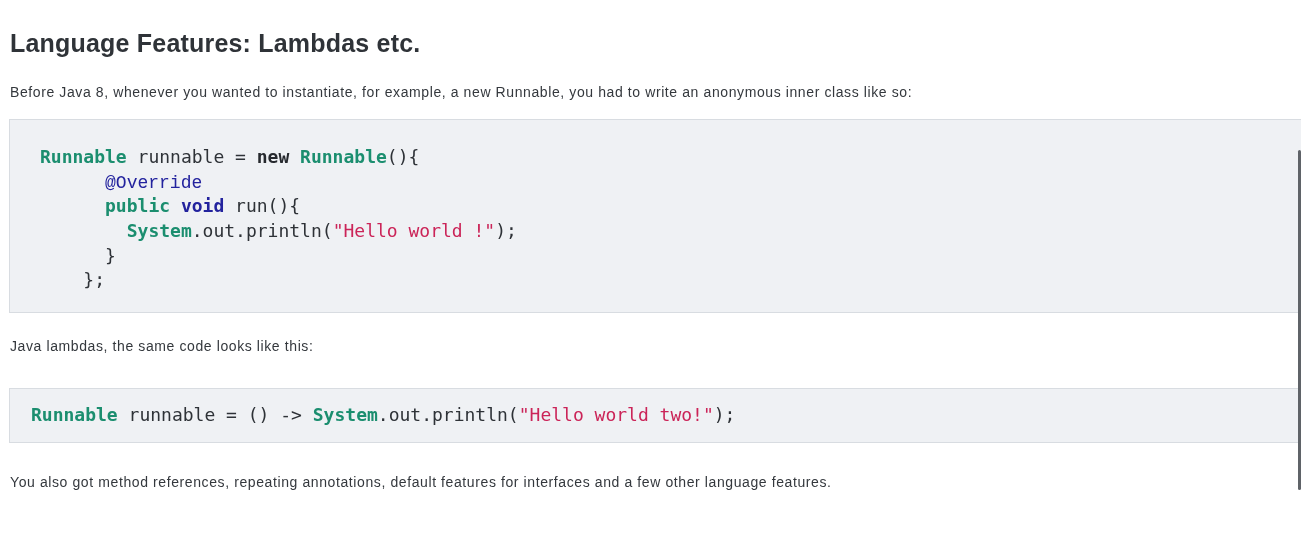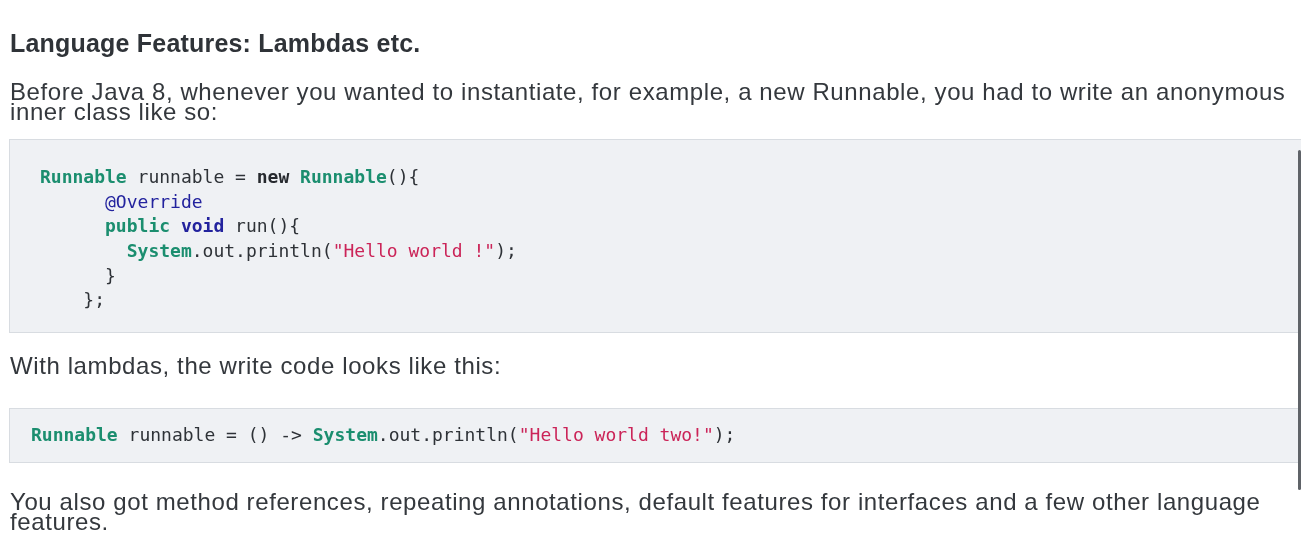--- a/index.html
+++ b/index.html
@@ -27,21 +27,21 @@
 
   .section-heading {
     margin: 33px 0 0 10px;
     font-size: 25px; line-height: 20px;
     font-weight: bold;
     letter-spacing: 0.2px;
     color: var(--heading);
   }
   .para {
     margin: 0 0 0 10px;
-    font-size: 24px; line-height: 20px;
+    font-size: 14px; line-height: 20px;
     letter-spacing: 0.6px;
     color: var(--text);
   }
   .para-intro  { margin-top: 29px; }
   .para-lambda { margin-top: 23px; }
   .para-outro  { margin-top: 29px; }
 
   .code-block {
     margin-left: 9px;
     background: var(--code-bg);
@@ -53,21 +53,21 @@
   }
   .code-block-1 { margin-top: 17px; padding: 25px 4px 19px 30px; }
   .code-block-2 { margin-top: 32px; padding: 14px 3px 14px 21px; }
   .code-line { white-space: pre; line-height: 24.7px; height: 24.7px; }
 
   .tok-plain      { color: var(--code-plain); }
   .tok-type,
   .tok-modifier   { color: var(--code-type); font-weight: bold; }
   .tok-keyword    { color: var(--code-keyword); font-weight: bold; }
   .tok-kwtype     { color: var(--code-kwtype); font-weight: bold; }
-  .tok-annotation { color: var(--code-annotation); }
+  .tok-annotation { color: var(--code-annotation); font-family: Liberation Mono, monospace; }
   .tok-string     { color: var(--code-string); }
 
   .scrollbar-thumb {
     position: absolute;
     right: 0; top: 117px;
     width: 3px; height: 340px;
     background: var(--scrollbar);
     border-radius: 2px;
   }
 </style>
@@ -75,21 +75,21 @@
 <body>
 
 <div class="article">
 
   <h3 class="section-heading">Language Features: Lambdas etc.</h3>
 
   <p class="para para-intro">Before Java 8, whenever you wanted to instantiate, for example, a new Runnable, you had to write an anonymous inner class like so:</p>
 
   <pre class="code-block code-block-1"><div class="code-line"><span class="tok-type">Runnable</span><span class="tok-plain"> runnable = </span><span class="tok-keyword">new</span><span class="tok-plain"> </span><span class="tok-type">Runnable</span><span class="tok-plain">(){</span></div><div class="code-line"><span class="tok-plain">      </span><span class="tok-annotation">@Override</span></div><div class="code-line"><span class="tok-plain">      </span><span class="tok-modifier">public</span><span class="tok-plain"> </span><span class="tok-kwtype">void</span><span class="tok-plain"> run(){</span></div><div class="code-line"><span class="tok-plain">        </span><span class="tok-type">System</span><span class="tok-plain">.out.println(</span><span class="tok-string">"Hello world !"</span><span class="tok-plain">);</span></div><div class="code-line"><span class="tok-plain">      }</span></div><div class="code-line"><span class="tok-plain">    };</span></div></pre>
 
-  <p class="para para-lambda">With lambdas, the write code looks like this:</p>
+  <p class="para para-lambda">Java lambdas, the same code looks like this:</p>
 
   <pre class="code-block code-block-2"><div class="code-line"><span class="tok-type">Runnable</span><span class="tok-plain"> runnable = () -&gt; </span><span class="tok-type">System</span><span class="tok-plain">.out.println(</span><span class="tok-string">"Hello world two!"</span><span class="tok-plain">);</span></div></pre>
 
   <p class="para para-outro">You also got method references, repeating annotations, default features for interfaces and a few other language features.</p>
 
   <div class="scrollbar-thumb"></div>
 
 </div>
 
 </body></html>

